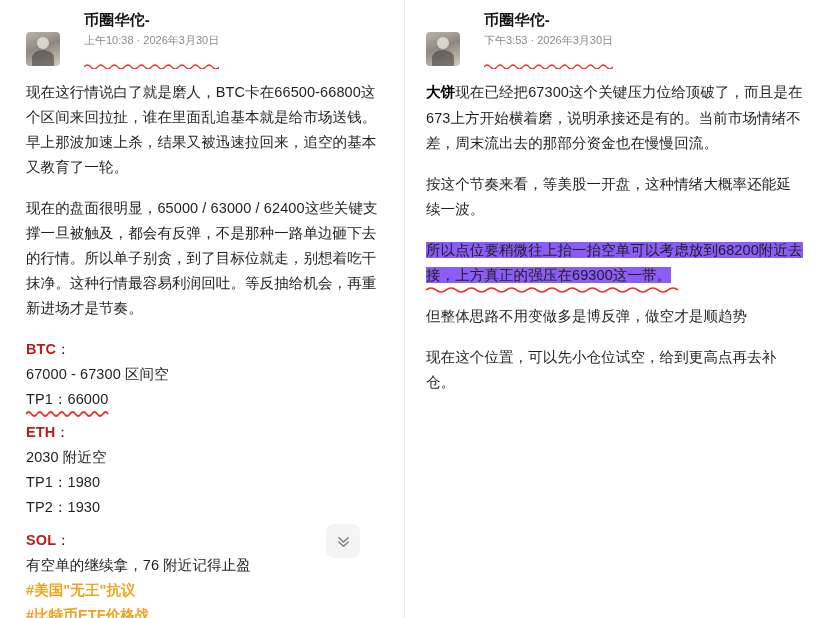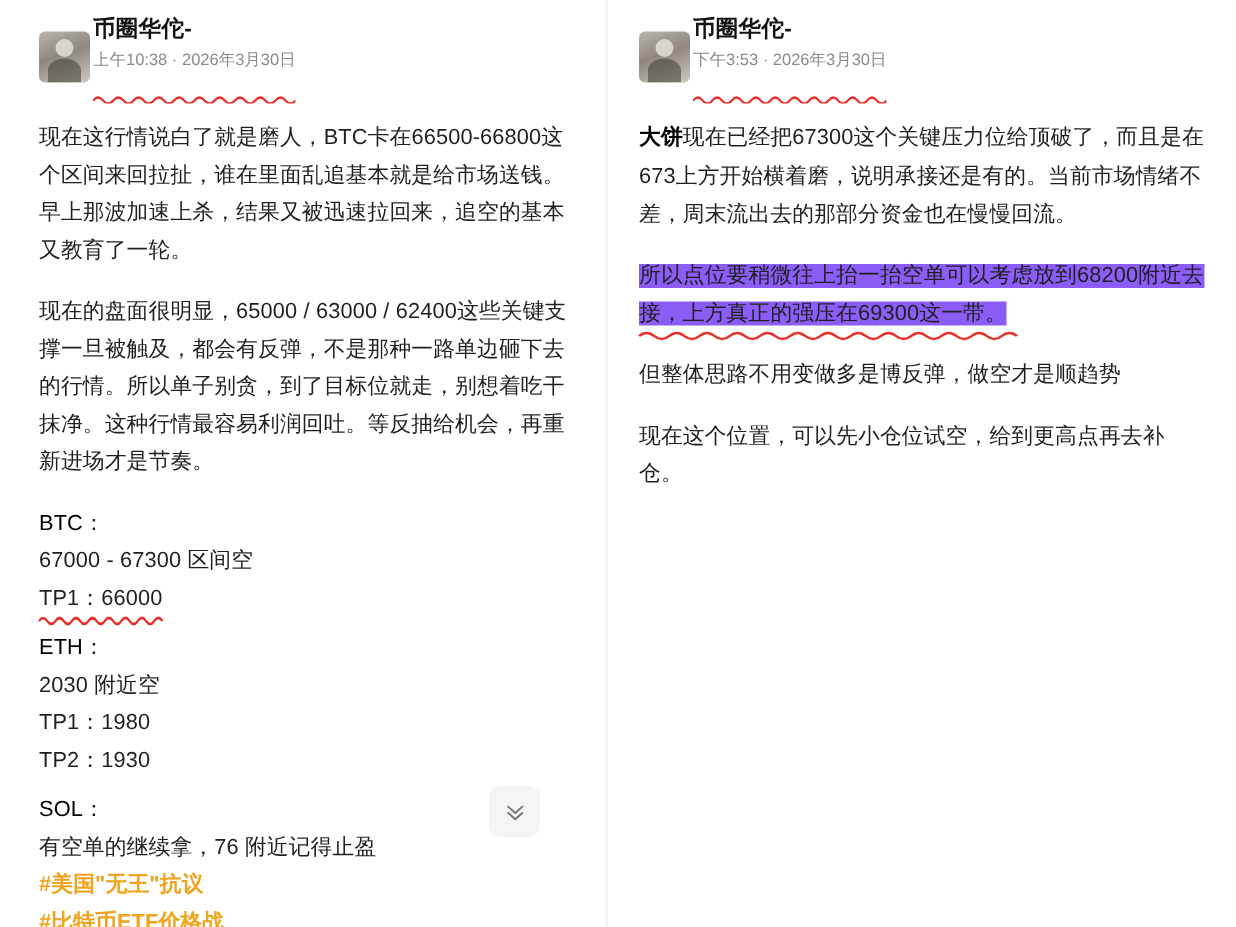--- a/index.html
+++ b/index.html
@@ -30,22 +30,22 @@
   .col-left {
     width: 404px;
     padding: 10px 14px 0 26px;
   }
   .col-right {
     width: 420px;
     padding: 10px 20px 0 22px;
   }
   .post-header {
     display: flex;
-    align-items: center;
-    gap: 2px;
+    align-items: flex-end;
+    gap: 24px;
     margin-bottom: 14px;
   }
   .avatar {
     width: 34px;
     height: 34px;
     border-radius: 4px;
     flex: 0 0 auto;
     background: linear-gradient(160deg, #b9b4ad 0%, #8e8880 45%, #cfc9c1 100%);
     position: relative;
     overflow: hidden;
@@ -107,22 +107,22 @@
   }
   .para {
     margin: 0 0 16px 0;
     position: relative;
   }
   .line {
     margin: 0;
     position: relative;
   }
   .label-orange {
-    color: #000000;
-    font-weight: normal;
+    color: #b91c1c;
+    font-weight: bold;
   }
   .label-orange-strong {
     color: #000000;
     font-weight: bold;
     font-family: Liberation Mono, monospace;
   }
   .tag {
     color: #f0a31c;
     font-weight: bold;
     line-height: 25px;
@@ -244,20 +244,21 @@
             <path d="M0,4 Q5,0 10,4 T20,4 T30,4 T40,4 T50,4 T60,4 T70,4 T80,4 T90,4 T100,4 T110,4 T120,4 T130,4 T140,4 T150,4 T160,4 T170,4 T180,4 T190,4 T200,4" fill="none" stroke="#e8302a" stroke-width="1.6"></path>
           </svg>
         </div>
       </div>
     </div>
 
     <div class="body">
 
       <p class="para"><span class="label-orange-strong">大饼</span><span>现在已经把67300这个关键压力位给顶破了，而且是在673上方开始横着磨，说明承接还是有的。当前市场情绪不差，周末流出去的那部分资金也在慢慢回流。</span></p>
 
+      <p class="para"><span>按这个节奏来看，等美股一开盘，这种情绪大概率还能延续一波。</span></p>
 
       <p class="para">
         <span class="underline-red">
           <span class="hl-yellow">所以点位要稍微往上抬一抬空单可以考虑放到68200附近去接，上方真正的强压在69300这一带。</span>
           <svg viewBox="0 0 300 7" preserveAspectRatio="none">
             <path d="M0,4 Q4,0 8,4 T16,4 T24,4 T32,4 T40,4 T48,4 T56,4 T64,4 T72,4 T80,4 T88,4 T96,4 T104,4 T112,4 T120,4 T128,4 T136,4 T144,4 T152,4 T160,4 T168,4 T176,4 T184,4 T192,4 T200,4" fill="none" stroke="#e8302a" stroke-width="1.6"></path>
           </svg>
         </span>
       </p>
 

